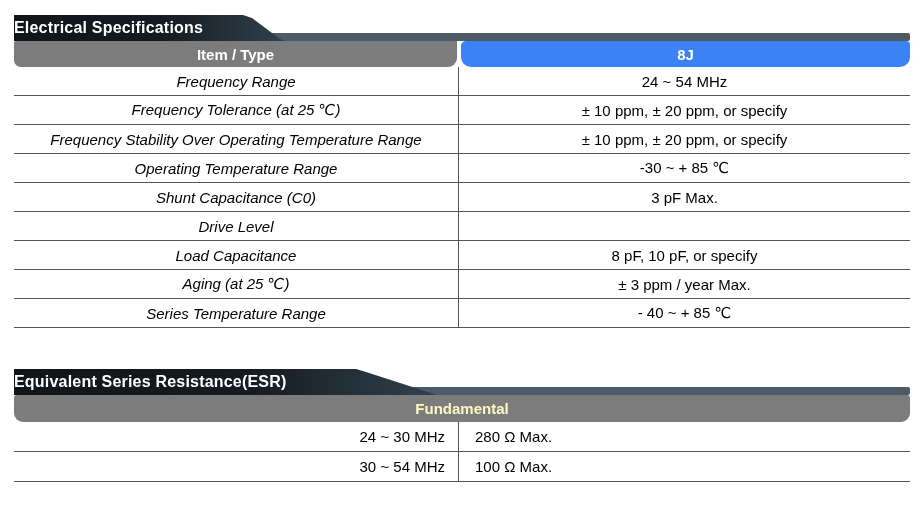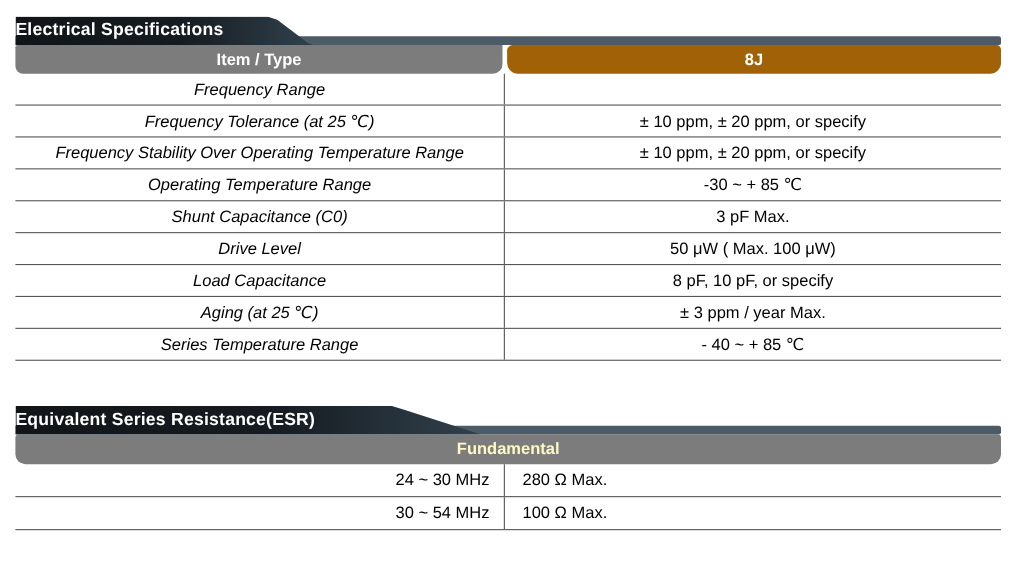--- a/index.html
+++ b/index.html
@@ -40,21 +40,21 @@
 
   
   .type-header{display:flex;height:26px;}
   .type-left{
     width:443px;background:#7c7c7c;color:#ffffff;font-weight:bold;font-size:15px;
     display:flex;align-items:center;justify-content:center;
     border-radius:2px 0 9px 7px;
   }
   .type-gap{width:4px;background:#ffffff;}
   .type-right{
-    flex:1;background:#a16207;color:#fff;font-weight:bold;font-size:15px;
+    flex:1;background:#3b82f6;color:#fff;font-weight:bold;font-size:15px;
     display:flex;align-items:center;justify-content:center;
     border-radius:5px 4px 10px 10px;
   }
   .fund-header{
     height:27px;background:#7c7c7c;color:#fef9c3;font-weight:bold;font-size:15px;
     display:flex;align-items:center;justify-content:center;
     border-radius:3px 3px 9px 9px;
   }
 
   
@@ -101,20 +101,21 @@
       </div>
       <div class="type-gap"></div>
       <div class="type-right">
         <span>8J</span>
       </div>
     </div>
 
     <div id="spec-rows">
   <div class="spec-row">
     <div class="spec-item">Frequency Range</div>
+    <div class="spec-value">24 ~ 54 MHz</div>
   </div>
 
   <div class="spec-row">
     <div class="spec-item">Frequency Tolerance (at 25 ℃)</div>
     <div class="spec-value">± 10 ppm, ± 20 ppm, or specify</div>
   </div>
 
   <div class="spec-row">
     <div class="spec-item">Frequency Stability Over Operating Temperature Range</div>
     <div class="spec-value">± 10 ppm, ± 20 ppm, or specify</div>
@@ -125,21 +126,20 @@
     <div class="spec-value">-30 ~ + 85 ℃</div>
   </div>
 
   <div class="spec-row">
     <div class="spec-item">Shunt Capacitance (C0)</div>
     <div class="spec-value">3 pF Max.</div>
   </div>
 
   <div class="spec-row">
     <div class="spec-item">Drive Level</div>
-    <div class="spec-value">50 μW ( Max. 100 μW)</div>
   </div>
 
   <div class="spec-row">
     <div class="spec-item">Load Capacitance</div>
     <div class="spec-value">8 pF, 10 pF, or specify</div>
   </div>
 
   <div class="spec-row">
     <div class="spec-item">Aging (at 25 ℃)</div>
     <div class="spec-value">± 3 ppm / year Max.</div>

